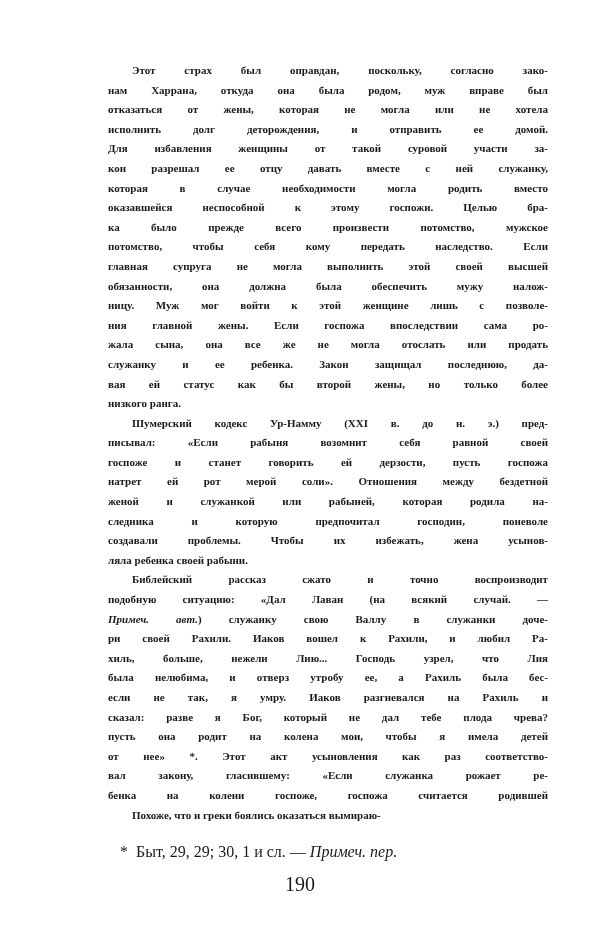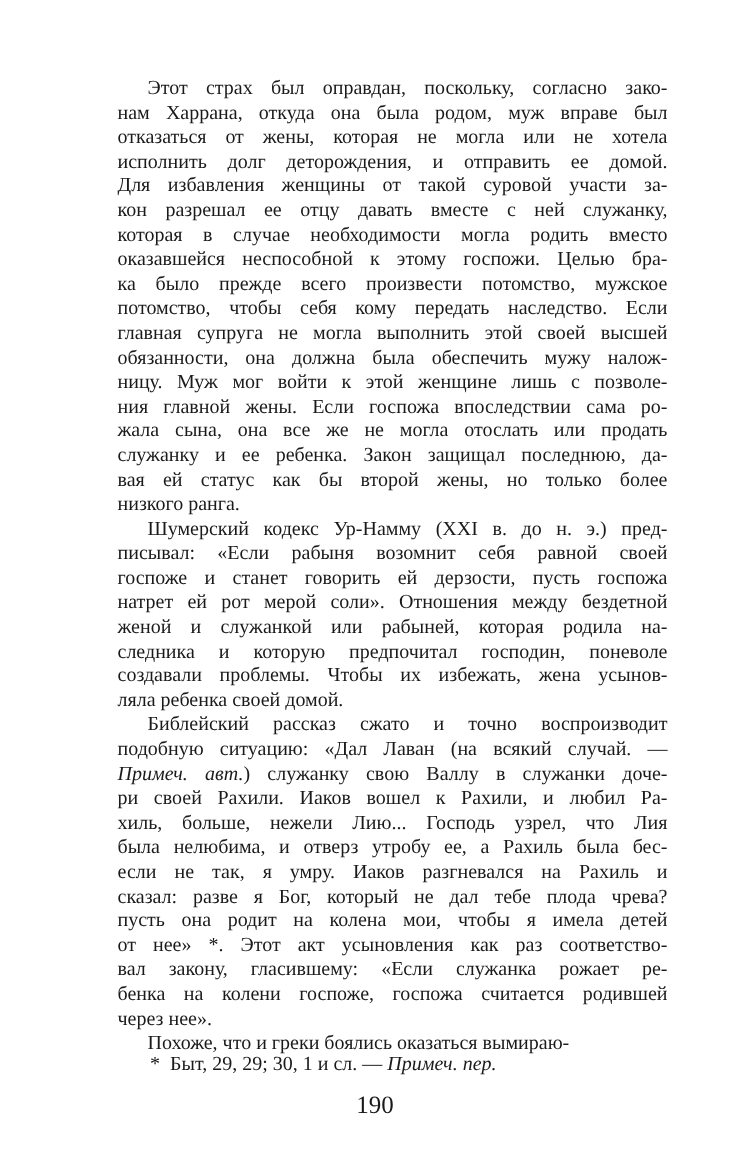--- a/index.html
+++ b/index.html
@@ -2,22 +2,22 @@
 <html><head>
 <meta charset="utf-8">
 <style>
   html, body { margin: 0; padding: 0; }
   body {
     width: 600px; height: 941px; background: #ffffff; position: relative; overflow: hidden;
     font-family: "Liberation Serif", "DejaVu Serif", serif; color: #1a1a1a;
   }
   .page { position: absolute; left: 0; top: 0; width: 600px; height: 941px; }
   .body-text {
-    position: absolute; left: 94px; top: 61px; width: 440px;
-    font-size: 16px; line-height: 19.6px;
+    position: absolute; left: 108px; top: 61px; width: 440px;
+    font-size: 11px; line-height: 19.6px; font-weight: bold;
   }
   .line {
     display: block; height: 19.6px; white-space: nowrap;
     text-align: justify; text-align-last: justify;
   }
   .line.last { text-align-last: left; }
   .line.indent { padding-left: 24px; }
   .footnote {
     position: absolute; left: 120px; top: 843px;
     font-size: 16px; line-height: 18px; white-space: nowrap;
@@ -54,36 +54,35 @@
         <span class="line last">низкого ранга.</span>
       </div>
       <div>
         <span class="line indent">Шумерский кодекс Ур-Намму (XXI в. до н. э.) пред-</span>
         <span class="line">писывал: «Если рабыня возомнит себя равной своей</span>
         <span class="line">госпоже и станет говорить ей дерзости, пусть госпожа</span>
         <span class="line">натрет ей рот мерой соли». Отношения между бездетной</span>
         <span class="line">женой и служанкой или рабыней, которая родила на-</span>
         <span class="line">следника и которую предпочитал господин, поневоле</span>
         <span class="line">создавали проблемы. Чтобы их избежать, жена усынов-</span>
-        <span class="line last">ляла ребенка своей домой.</span>
+        <span class="line last">ляла ребенка своей рабыни.</span>
       </div>
       <div>
         <span class="line indent">Библейский рассказ сжато и точно воспроизводит</span>
         <span class="line">подобную ситуацию: «Дал Лаван (на всякий случай. —</span>
         <span class="line"><i>Примеч. авт.</i>) служанку свою Валлу в служанки доче-</span>
         <span class="line">ри своей Рахили. Иаков вошел к Рахили, и любил Ра-</span>
         <span class="line">хиль, больше, нежели Лию... Господь узрел, что Лия</span>
         <span class="line">была нелюбима, и отверз утробу ее, а Рахиль была бес-</span>
         <span class="line">если не так, я умру. Иаков разгневался на Рахиль и</span>
         <span class="line">сказал: разве я Бог, который не дал тебе плода чрева?</span>
         <span class="line">пусть она родит на колена мои, чтобы я имела детей</span>
         <span class="line">от нее» *. Этот акт усыновления как раз соответство-</span>
         <span class="line">вал закону, гласившему: «Если служанка рожает ре-</span>
         <span class="line">бенка на колени госпоже, госпожа считается родившей</span>
-        <span class="line last">через нее».</span>
       </div>
       <div>
         <span class="line indent last">Похоже, что и греки боялись оказаться вымираю-</span>
       </div>
     </div>
 
   <div class="footnote">
     <span>*</span>&nbsp;
     <span>Быт, 29, 29; 30, 1 и сл. —</span>
     <span class="it">Примеч. пер.</span>

